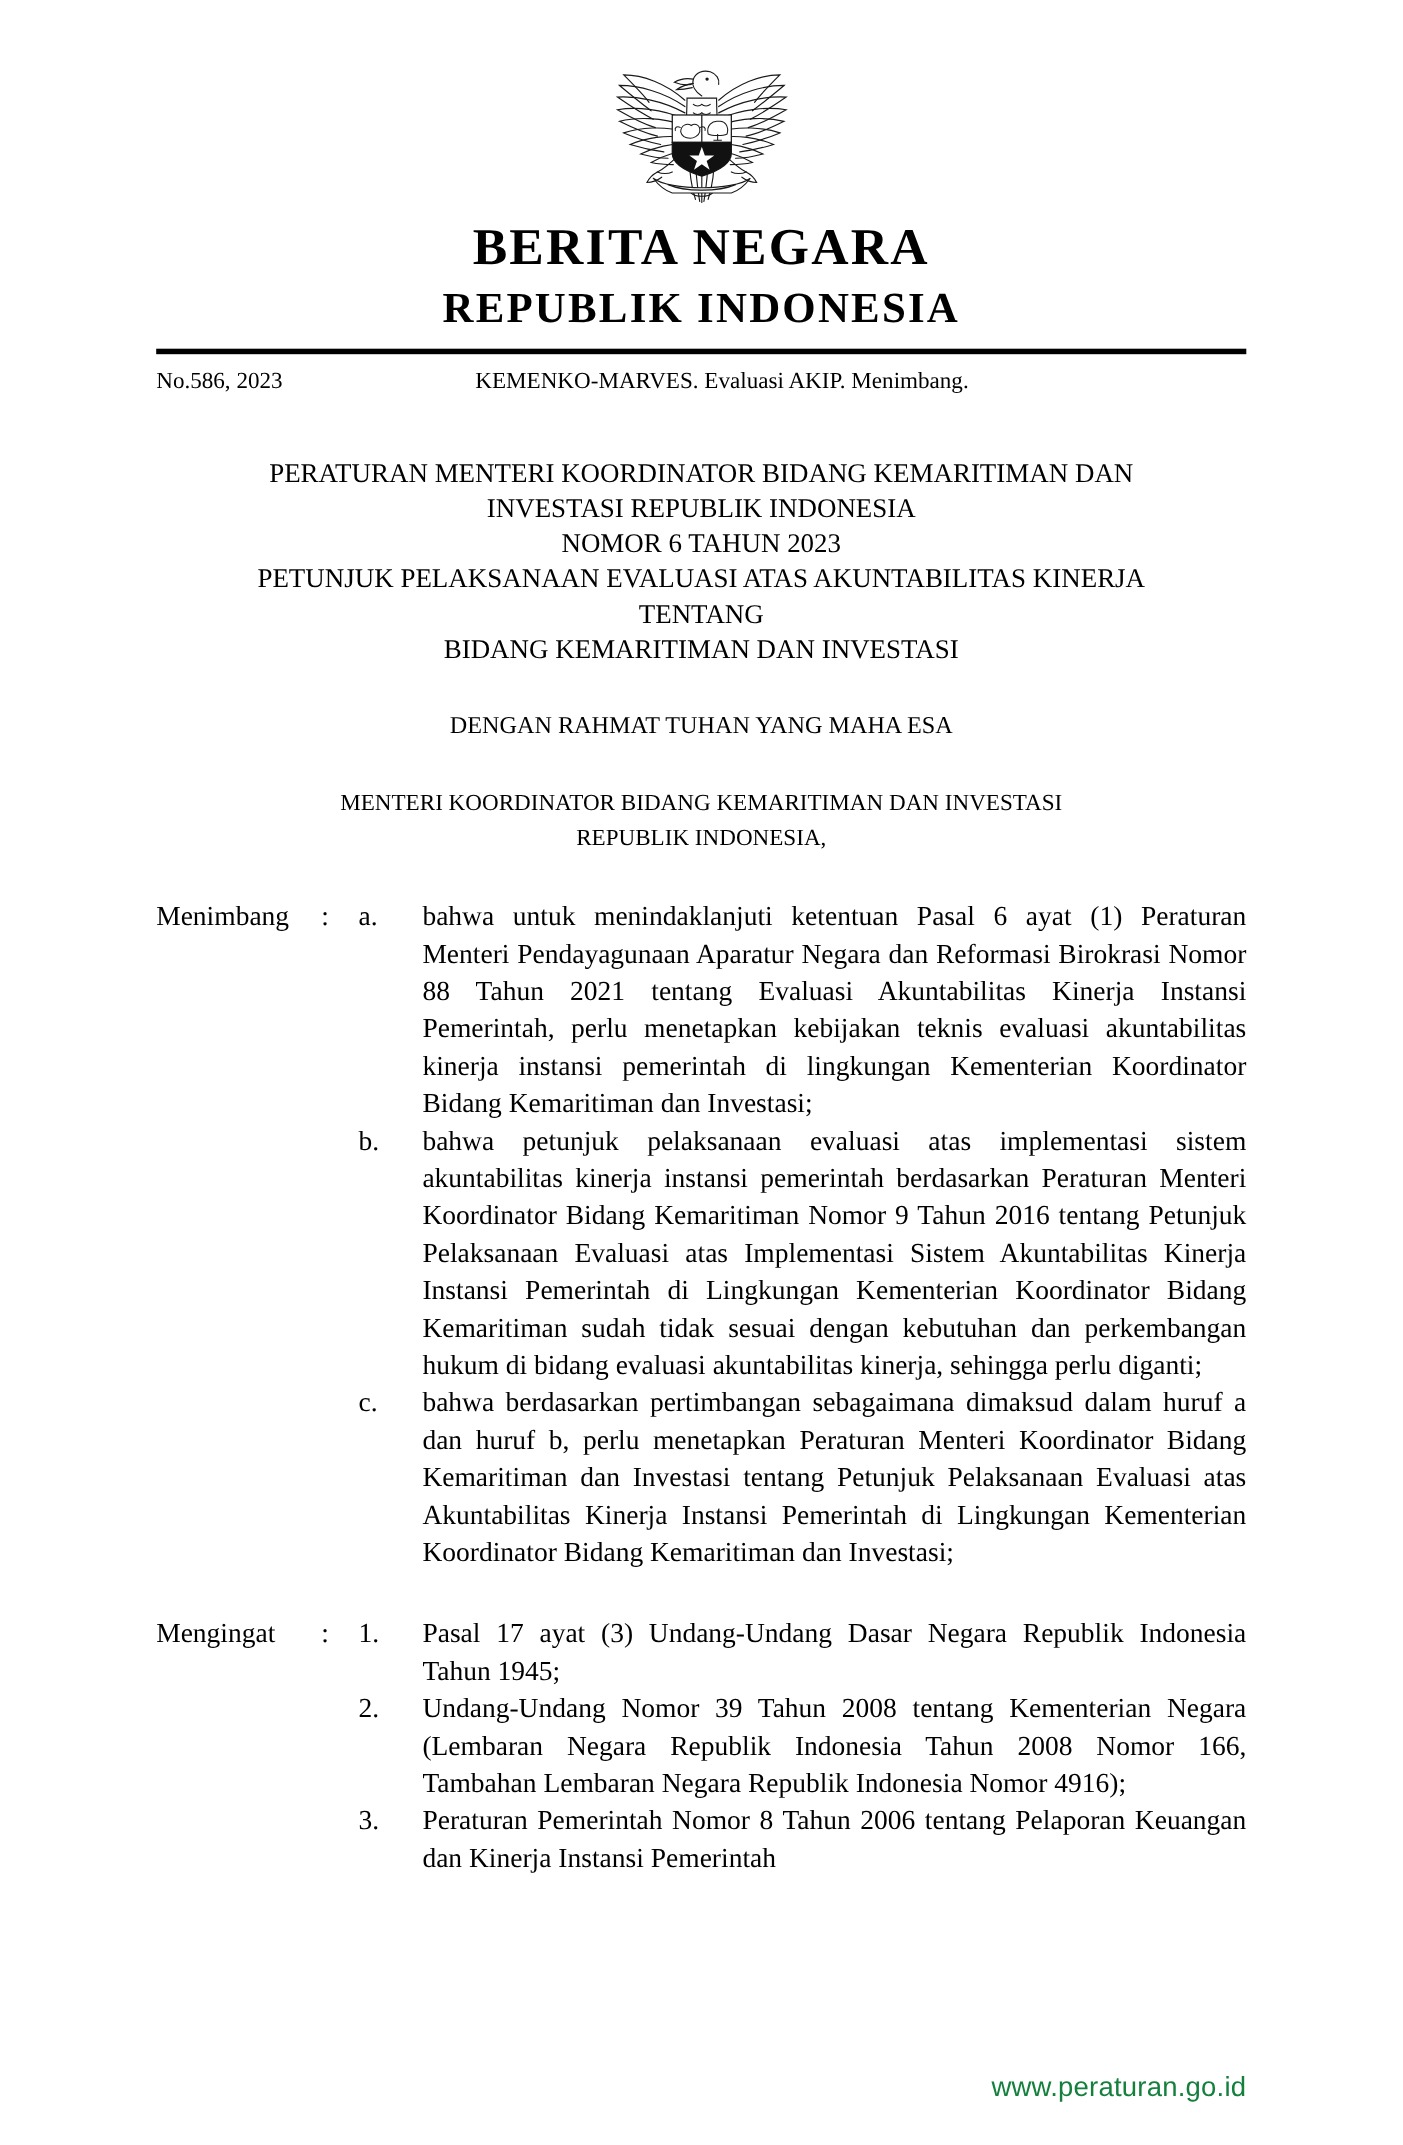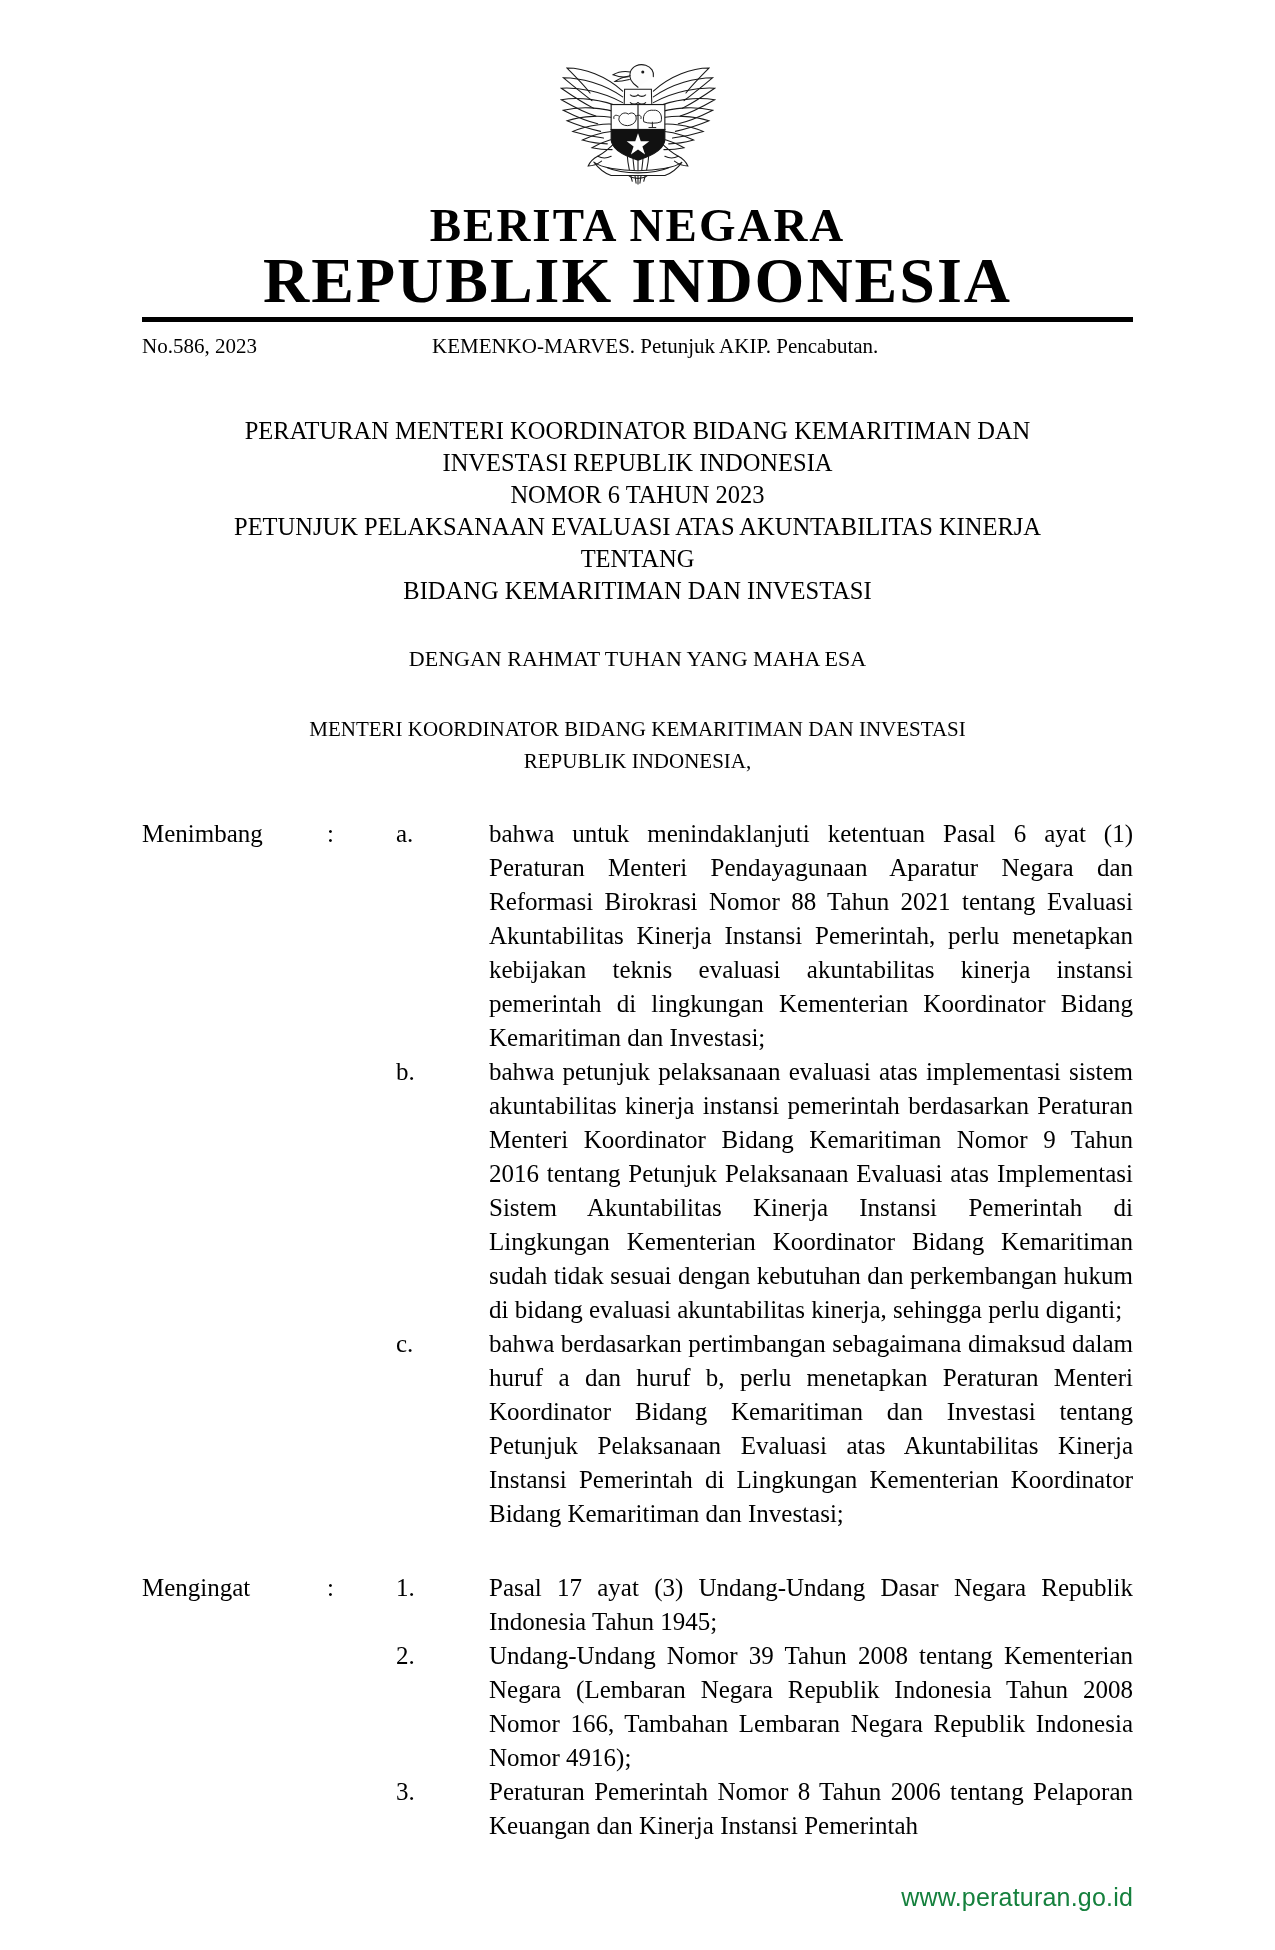--- a/index.html
+++ b/index.html
@@ -44,21 +44,21 @@
     font-family: "Liberation Serif", "DejaVu Serif", serif;
     font-weight: bold;
     letter-spacing: 1px;
   }
   .masthead .line1 {
     font-size: 47px;
     line-height: 56px;
     letter-spacing: 2px;
   }
   .masthead .line2 {
-    font-size: 64px;
+    font-size: 39px;
     line-height: 56px;
     letter-spacing: 2px;
   }
 
   .rule {
     border: 0;
     border-top: 5px solid #000;
     margin: 8px 0 0 0;
     width: 100%;
   }
@@ -107,21 +107,20 @@
 
   
   .section {
     margin-top: 40px;
   }
   .clause-row {
     display: flex;
     align-items: flex-start;
     font-size: 25px;
     line-height: 34px;
-    gap: 35px;
   }
   .lbl {
     flex: 0 0 150px;
     width: 150px;
   }
   .colon {
     flex: 0 0 34px;
     width: 34px;
   }
   .marker {
@@ -236,21 +235,21 @@
 
   <div class="masthead">
     <div class="line1">BERITA NEGARA</div>
     <div class="line2">REPUBLIK INDONESIA</div>
   </div>
 
   <hr class="rule">
 
   <div class="gazette-row">
     <div class="gazette-no">No.586, 2023</div>
-    <div class="gazette-subject">KEMENKO-MARVES. Petunjuk AKIP. Pencabutan.</div>
+    <div class="gazette-subject">KEMENKO-MARVES. Evaluasi AKIP. Menimbang.</div>
   </div>
 
   <div class="title-block">
     <div>PERATURAN MENTERI KOORDINATOR BIDANG KEMARITIMAN DAN</div>
     <div>INVESTASI REPUBLIK INDONESIA</div>
     <div>NOMOR 6 TAHUN 2023</div>
     <div>PETUNJUK PELAKSANAAN EVALUASI ATAS AKUNTABILITAS KINERJA</div>
     <div>TENTANG</div>
     <div>BIDANG KEMARITIMAN DAN INVESTASI</div>
   </div>

